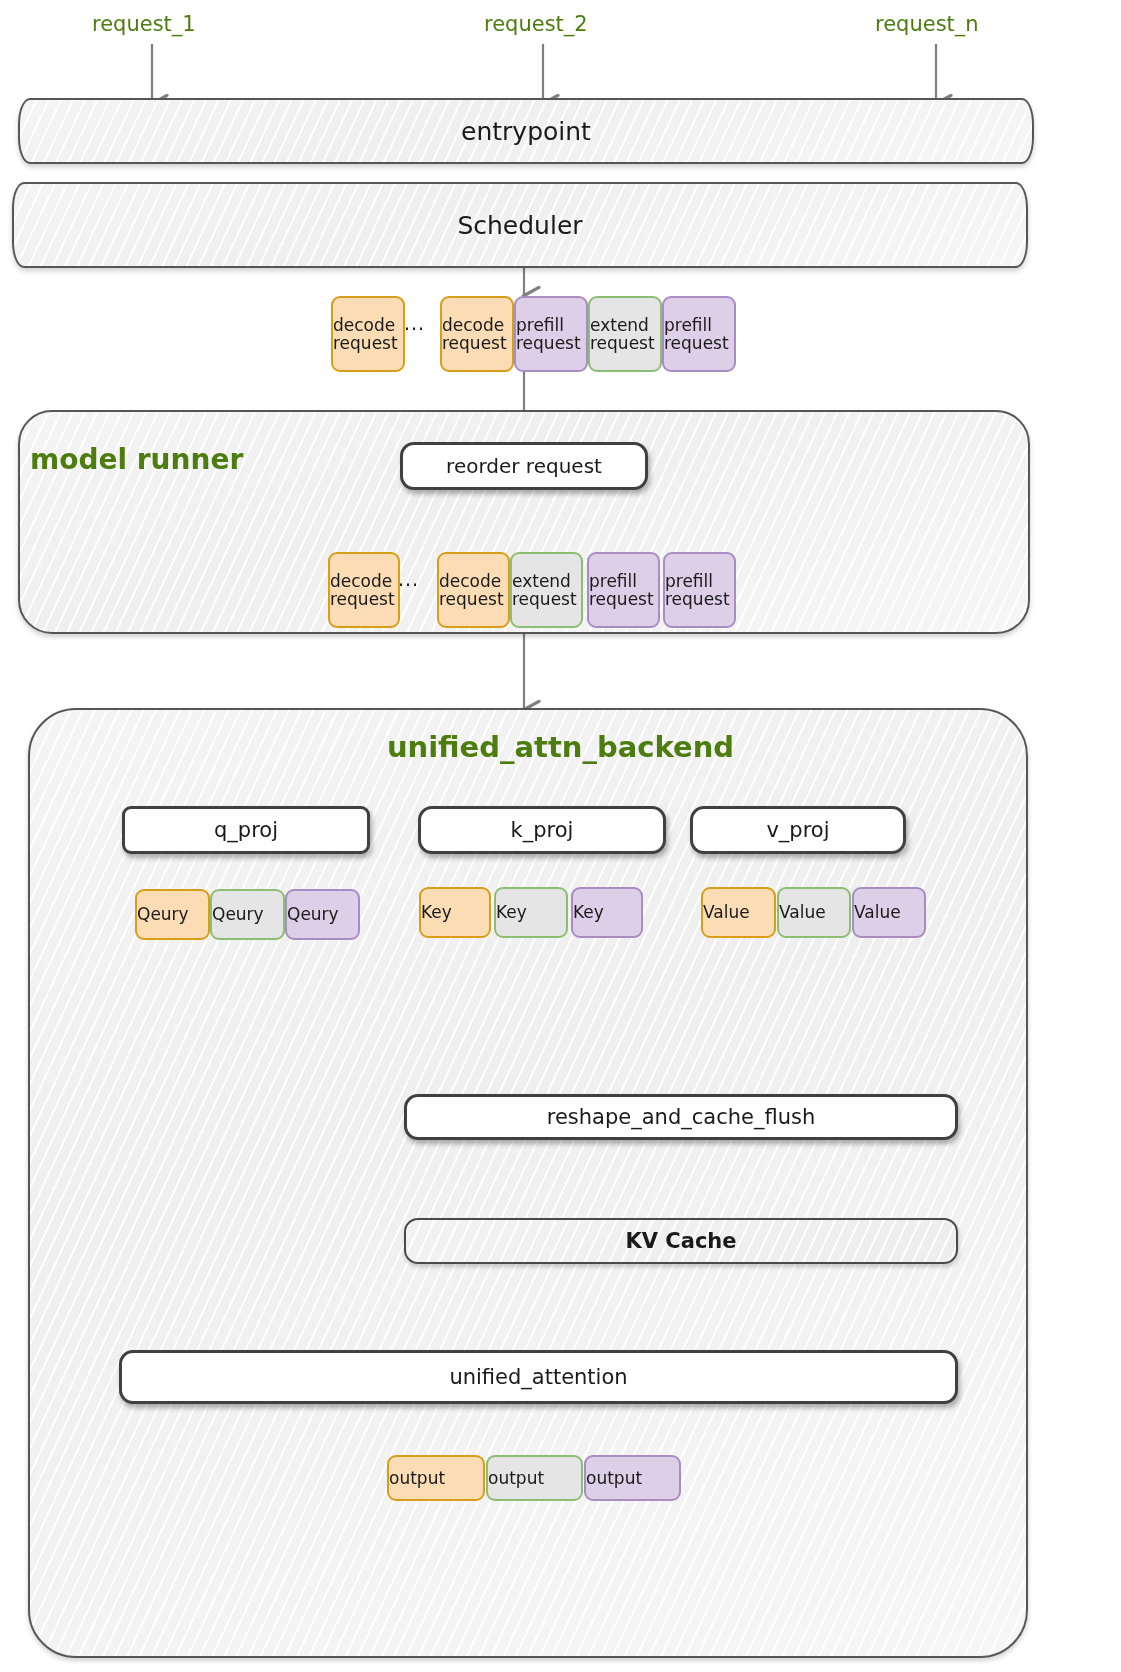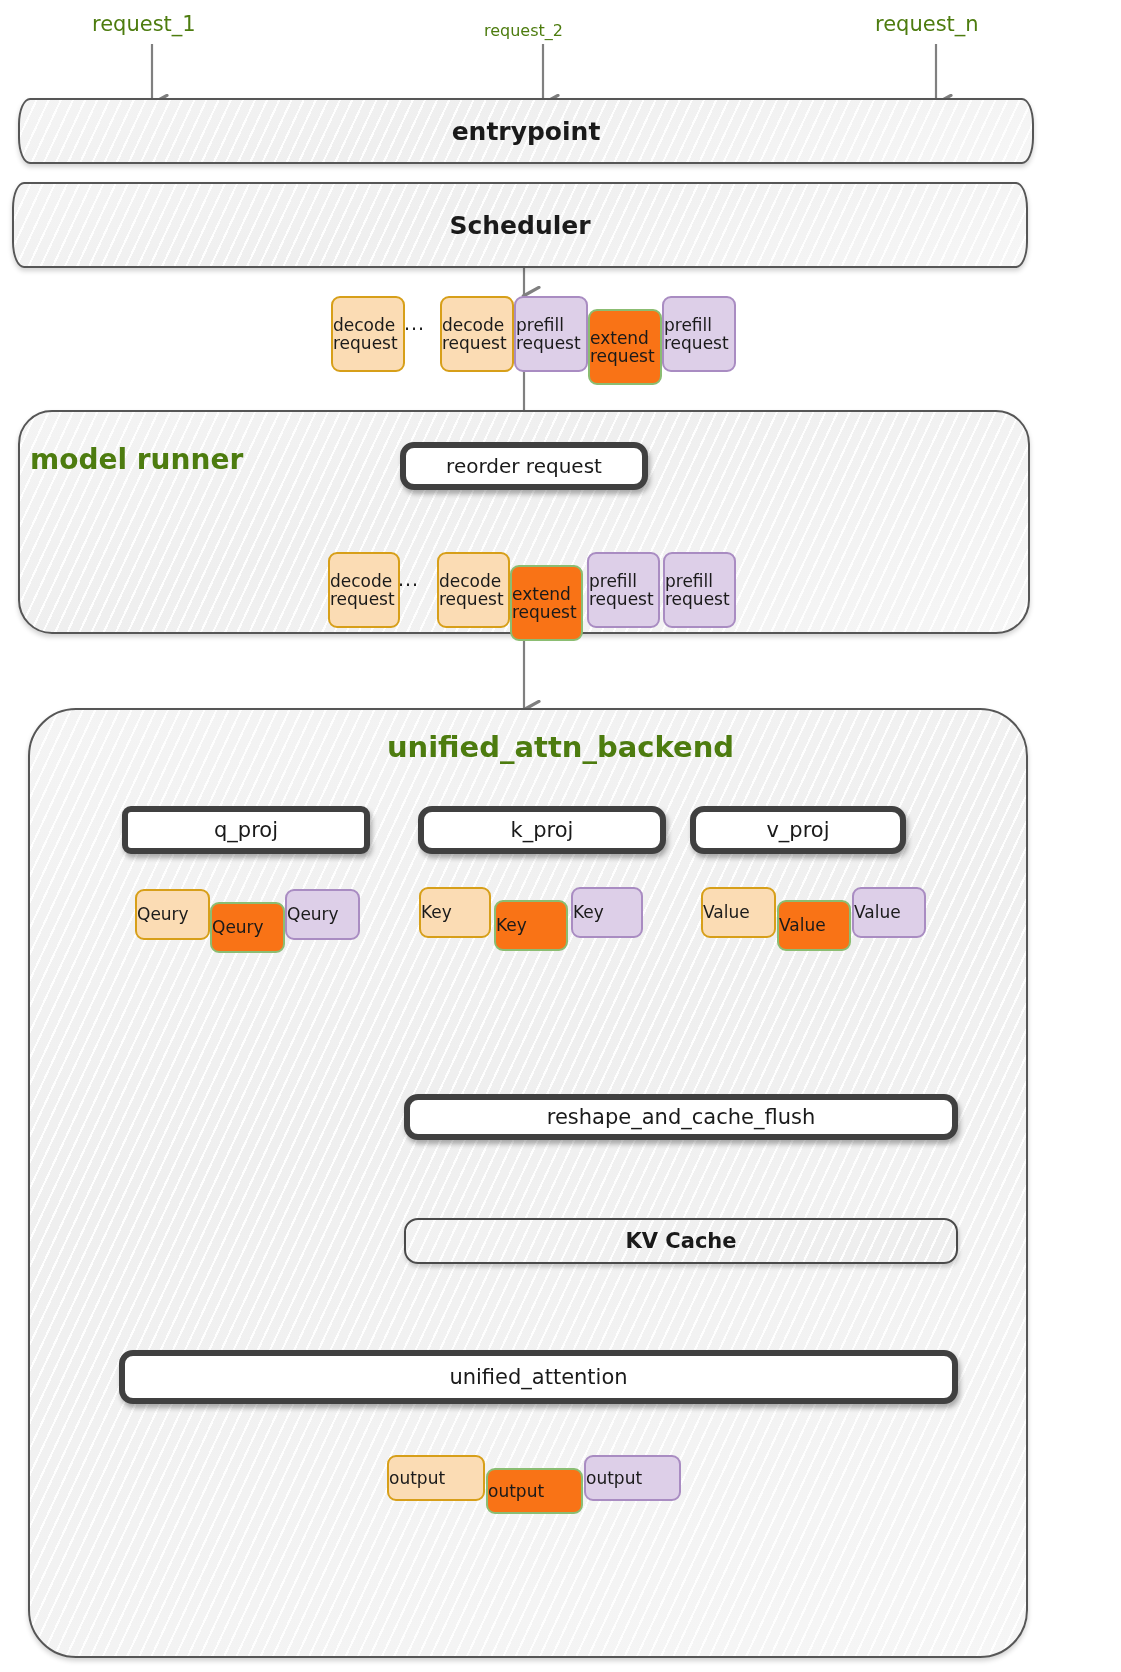--- a/index.html
+++ b/index.html
@@ -32,27 +32,27 @@
         rgba(0,0,0,0) 11px),
       linear-gradient(160deg,#f4f4f4 0%,#efefef 40%,#f6f6f6 100%);
     box-shadow:0 3px 5px rgba(0,0,0,.18);
   }
   .bar{border-radius:12px/26px;}
   .roundbox{border-radius:34px;}
 
   .container-label{
     position:absolute;
     white-space:nowrap;
-    font-weight:700;
+    font-weight:400;
   }
 
   
   .proc{
     background:#ffffff;
-    border:6px solid #404040;
+    border:3px solid #404040;
     border-radius:14px;
     display:flex;
     align-items:center;
     justify-content:center;
     box-shadow:2px 4px 5px rgba(0,0,0,.30);
     white-space:nowrap;
   }
   .proc.soft{
     border:2.5px solid #4a4a4a;
     background:
@@ -79,21 +79,21 @@
     flex-direction:column;
     align-items:flex-start;
     justify-content:center;
     line-height:1.06;
     text-align:center;
     white-space:nowrap;
     overflow:visible;
   }
   .chip span{display:block;}
   .chip.orange{background:#fbdcb4;border-color:#d79f19;}
-  .chip.green {background:#f97316;border-color:#8bbd72;margin-top:13px;}
+  .chip.green {background:#e5e5e5;border-color:#8bbd72;}
   .chip.purple{background:#ddcfe8;border-color:#a98cc2;}
 
   .ellipsis{
     position:absolute;
     color:#1a1a1a;
     letter-spacing:1px;
   }
 
   
   #arrows{position:absolute;left:0;top:0;width:1121px;height:1672px;pointer-events:none;}
@@ -155,21 +155,21 @@
       <path d="M531,937 L531,1093" stroke="#84b96b" marker-end="url(#agr)"></path>
       <path d="M607,937 L607,1093" stroke="#9b79b8" marker-end="url(#ap)"></path>
 
       <path d="M738,937 L738,1093" stroke="#d0a52a" marker-end="url(#ao)"></path>
       <path d="M813,937 L813,1093" stroke="#84b96b" marker-end="url(#agr)"></path>
       <path d="M888,937 L888,1093" stroke="#9b79b8" marker-end="url(#ap)"></path>
     </g>
   </svg>
 
   <div class="lbl" style="left:92px;top:12px;font-size:21px;">request_1</div>
-  <div class="lbl" style="left:484px;top:21px;font-size:16px;">request_2</div>
+  <div class="lbl" style="left:484px;top:12px;font-size:21px;">request_2</div>
   <div class="lbl" style="left:875px;top:12px;font-size:21px;">request_n</div>
 
   <div class="abs container bar" style="left:18px;top:98px;width:1016px;height:66px;">
     <div class="container-label" style="left:0;right:0;top:50%;transform:translateY(-50%);text-align:center;font-size:25px;">entrypoint</div>
   </div>
 
   <div class="abs container bar" style="left:12px;top:182px;width:1016px;height:86px;">
     <div class="container-label" style="left:0;right:0;top:50%;transform:translateY(-50%);text-align:center;font-size:25px;">Scheduler</div>
   </div>
 

